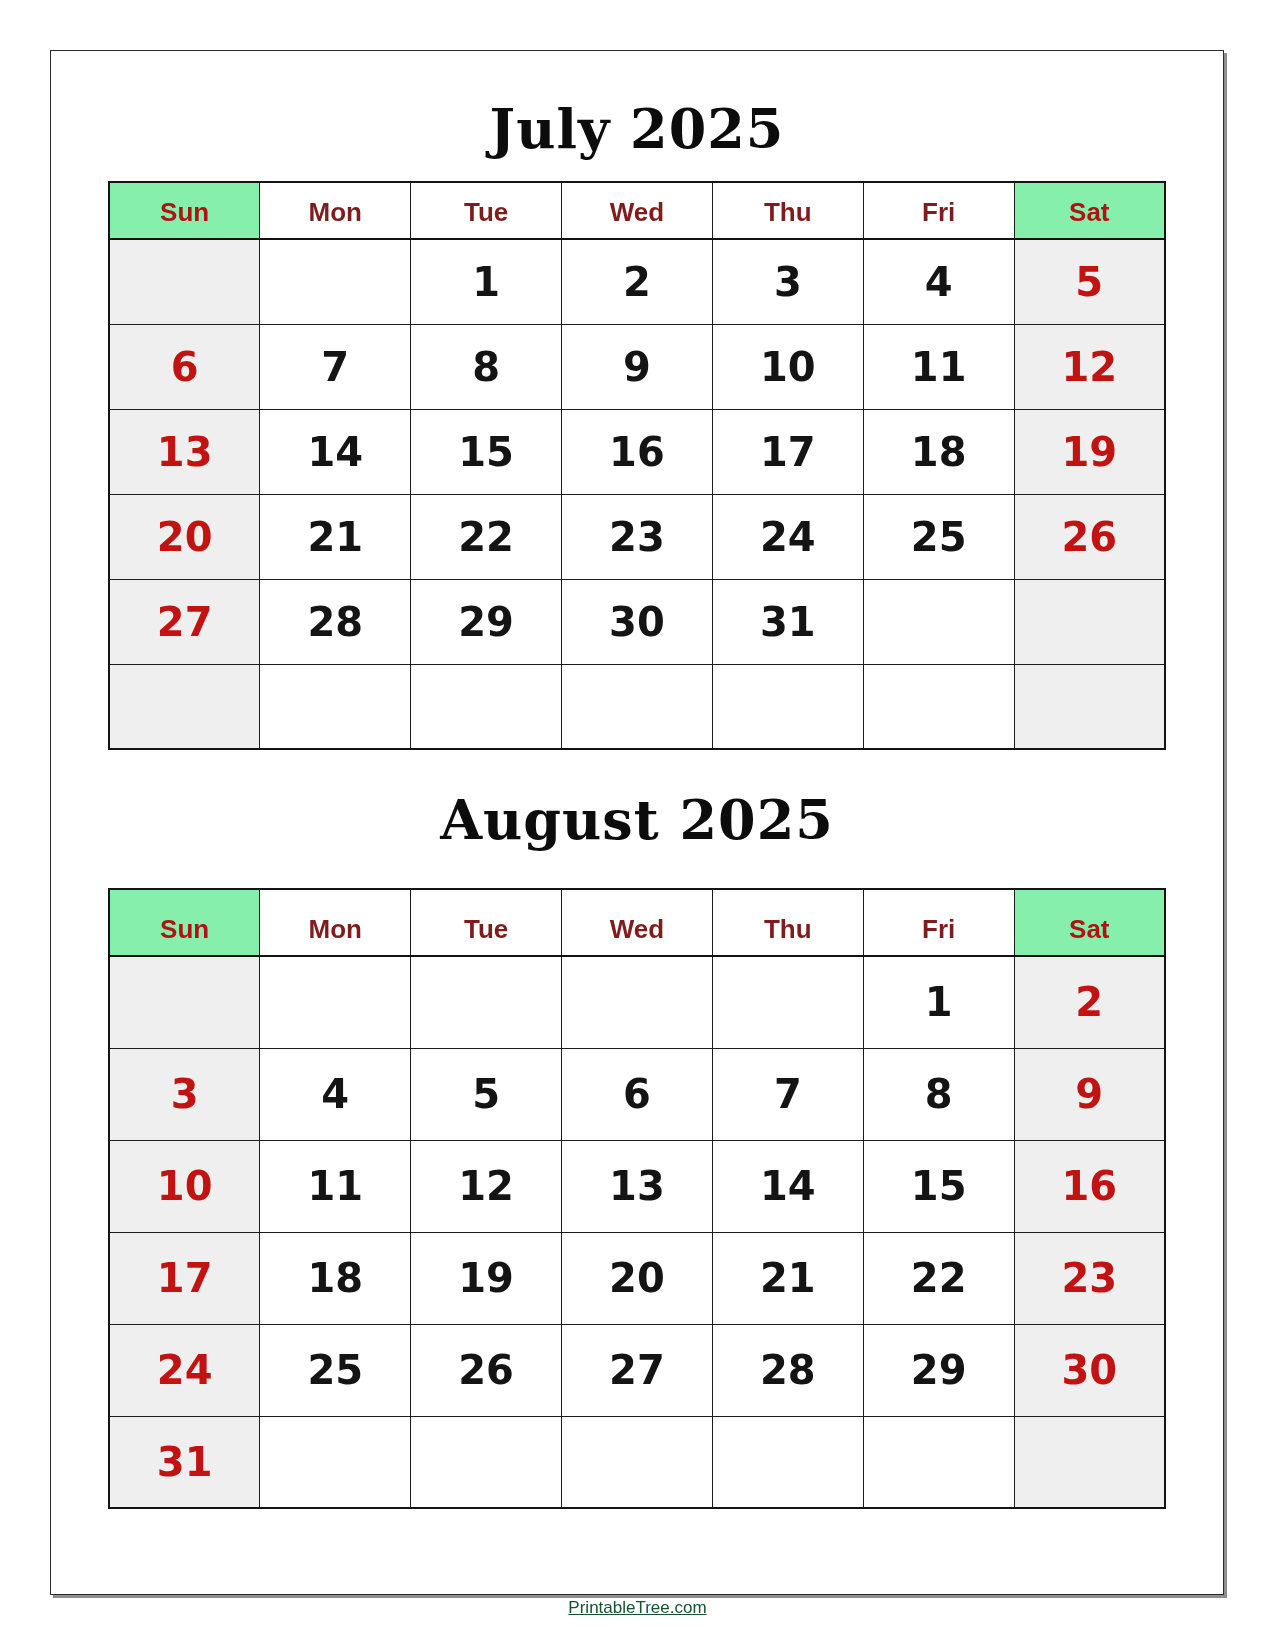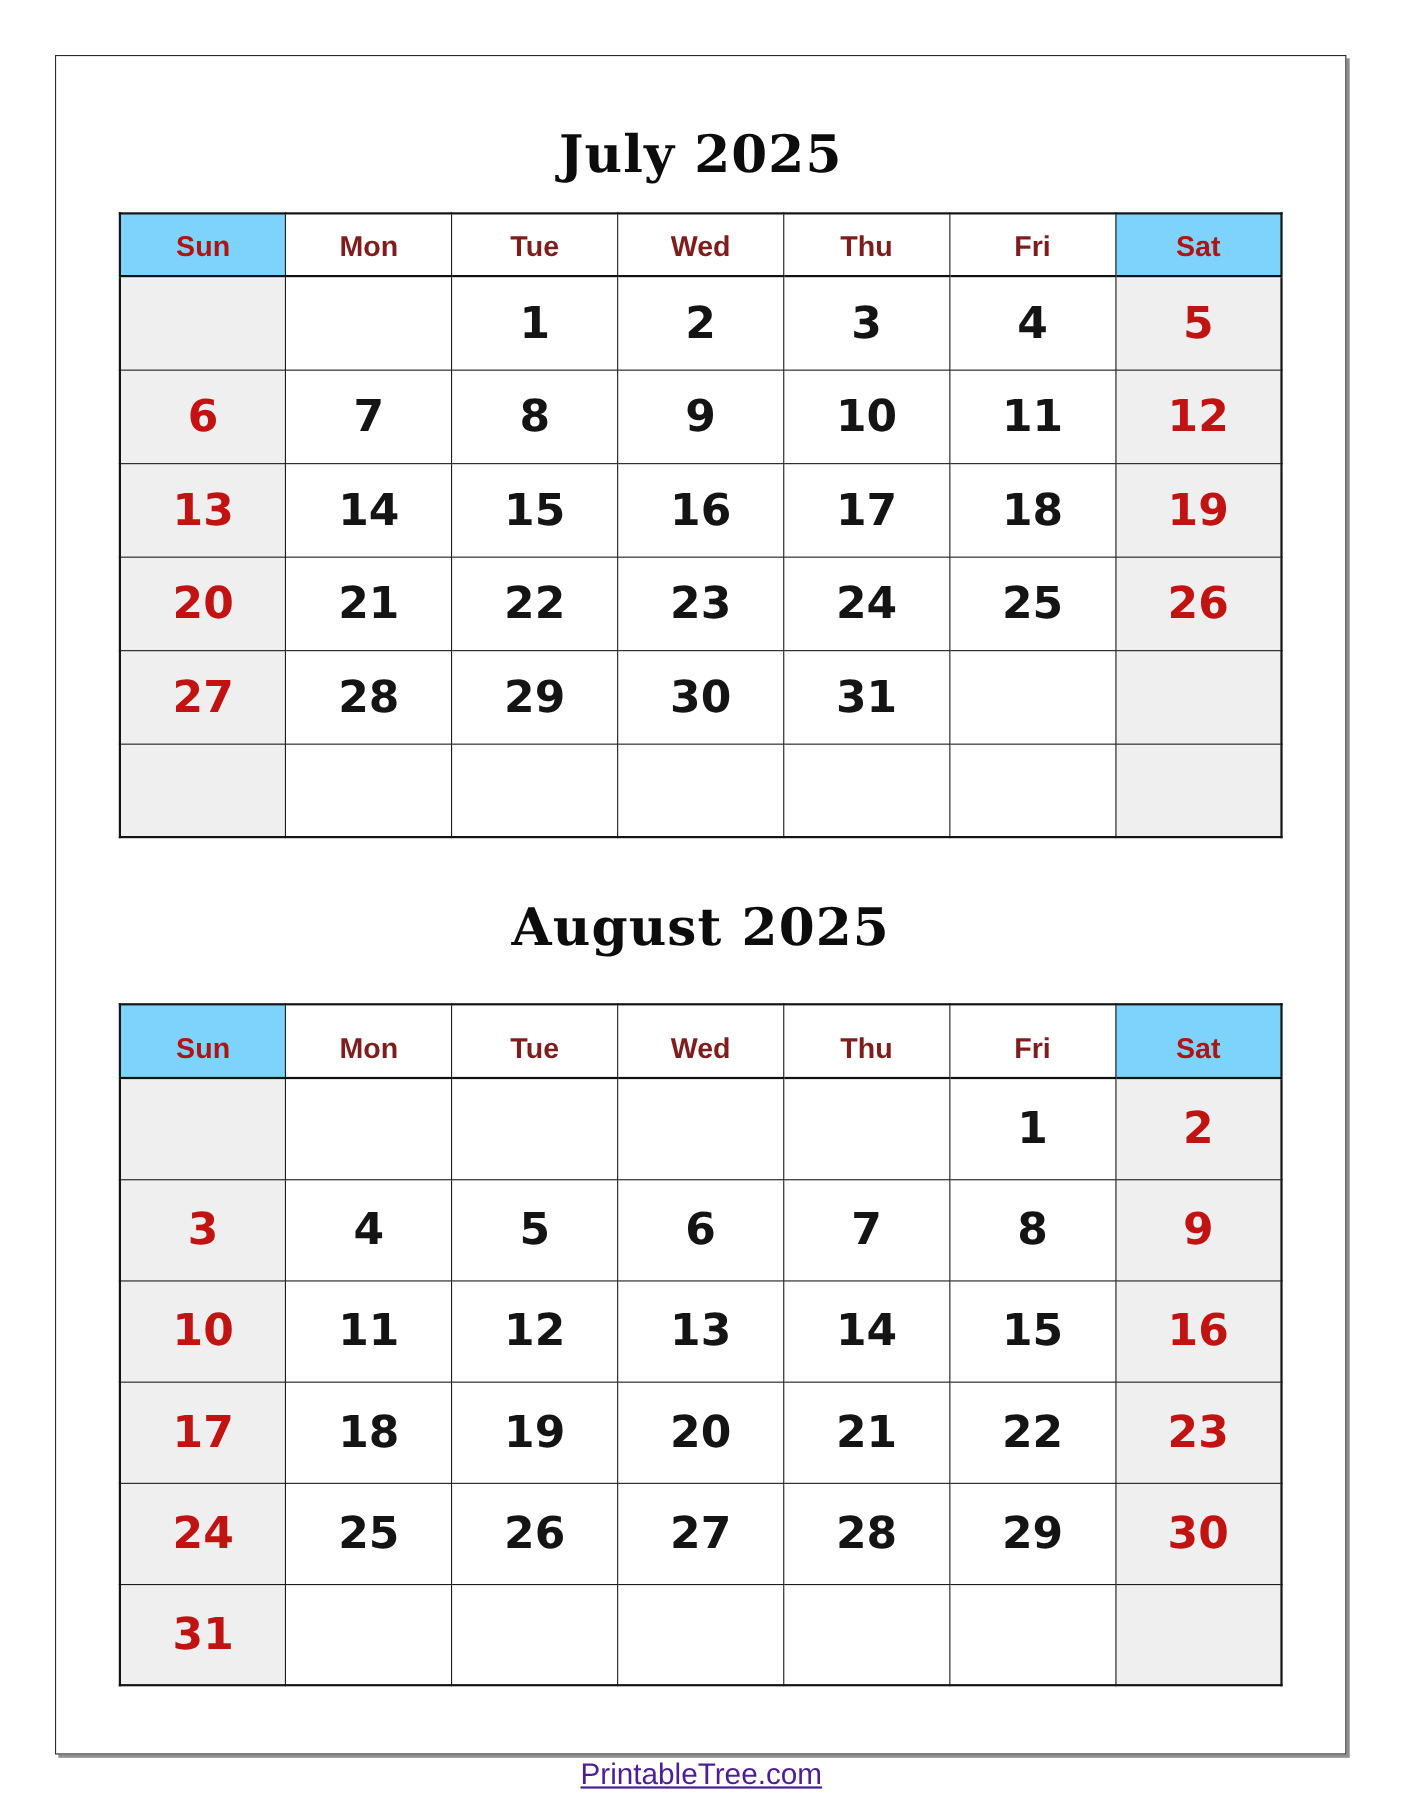--- a/index.html
+++ b/index.html
@@ -16,25 +16,25 @@
     left: 50px;
     top: 50px;
     width: 1174px;
     height: 1545px;
     box-sizing: border-box;
     background: #ffffff;
     border: 1px solid #2b2b2b;
     box-shadow: 3px 3px 0 0 #8e8e8e;
   }
   .cal-title {
-    margin: 12px;
+    margin: 0;
     text-align: center;
     font-family: "DejaVu Serif", serif;
     font-weight: bold;
-    font-size: 47px;
+    font-size: 54px;
     line-height: 60px;
     letter-spacing: 1px;
     color: #0c0c0c;
   }
   .title-july   { padding-top: 48px; margin-bottom: 22px; }
   .title-august { padding-top: 40px; margin-bottom: 38px; }
 
   table.calendar {
     width: 1058px;
     margin: 0 auto;
@@ -63,40 +63,40 @@
     font-size: 40px;
     font-weight: bold;
     color: #141414;
   }
   .cal-july  thead th { height: 57px; }
   .cal-july  tbody td { height: 85px; }
   .cal-august thead th { height: 67px; }
   .cal-august tbody td { height: 92px; }
 
   table.calendar th.weekend {
-    background: #7dd3fc;
+    background: #86efac;
     color: #b01312;
     text-align: center;
   }
   table.calendar td.weekend {
     background: #efefef;
     color: #c11412;
   }
 
   .footer {
     position: absolute;
     left: 0;
     top: 1598px;
     width: 1275px;
     text-align: center;
   }
   .footer a {
-    color: #4c1d95;
+    color: #14532d;
     text-decoration: underline;
-    font-size: 27px;
+    font-size: 17px;
     font-family: "Liberation Sans", sans-serif;
     cursor: pointer;
   }
 </style>
 </head>
 <body>
 
 <div class="page">
 
   <section>

